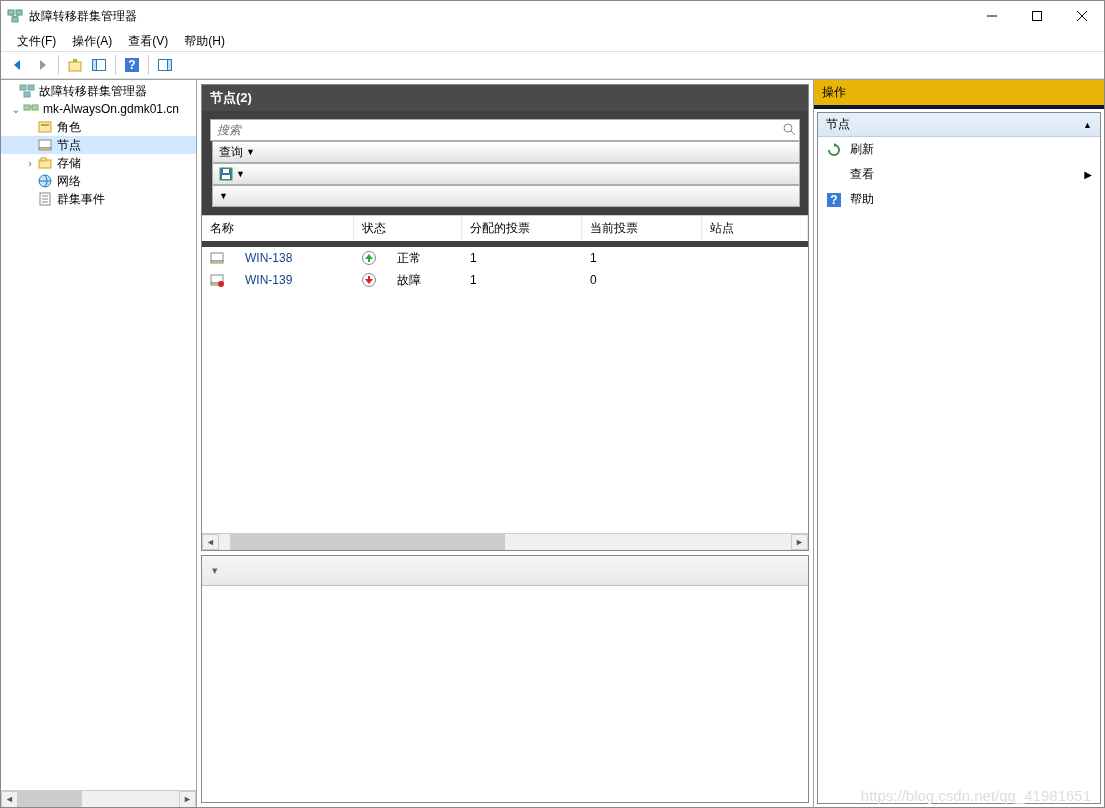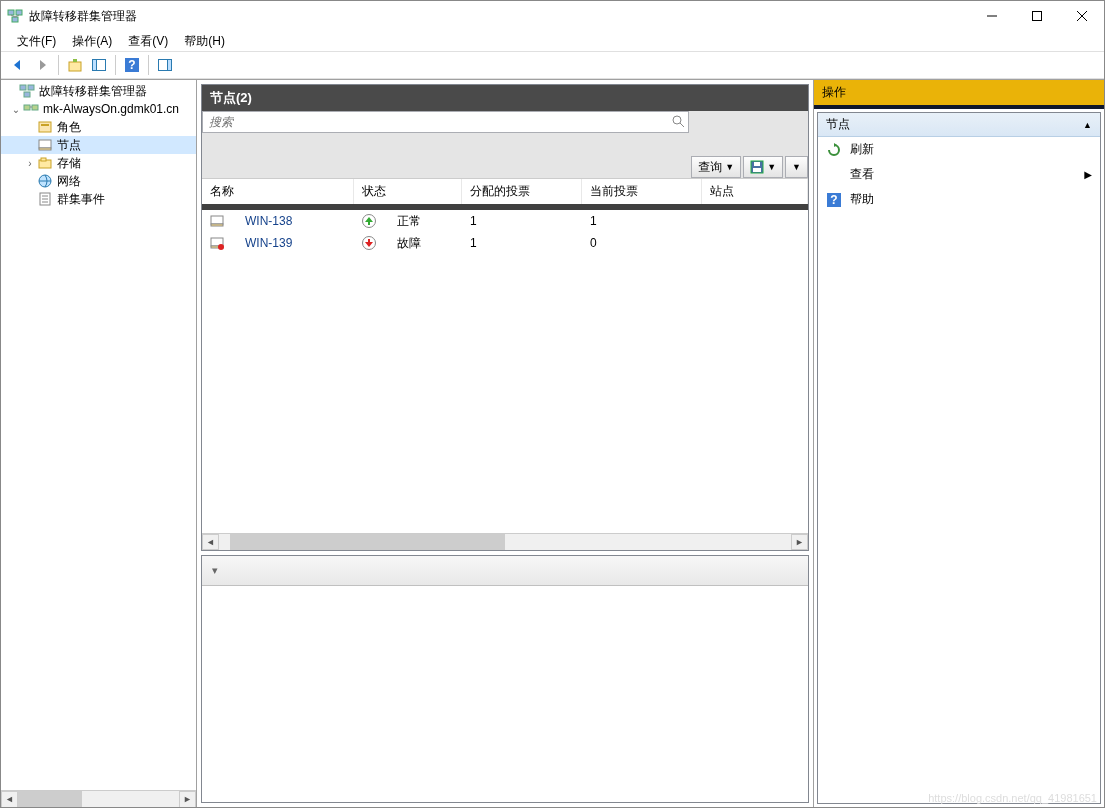--- a/index.html
+++ b/index.html
@@ -34,23 +34,23 @@
 .tree-row.selected { background: #d1e8ff; }
 .tree-hscroll { height: 17px; background: #f0f0f0; border-top: 1px solid #ccc; display: flex; align-items: center; }
 .tree-hscroll .sbtn { width: 17px; height: 17px; background: #f0f0f0; border: 1px solid #ccc; display:flex; align-items:center; justify-content:center; font-size:9px; color:#555;}
 .tree-hscroll .track { flex:1; background:#f0f0f0; height:17px; position:relative;}
 .tree-hscroll .thumb { position:absolute; left:0; width:40%; height:100%; background:#cdcdcd;}
 
 
 .center-panel { flex: 1; display: flex; flex-direction: column; border-right: 1px solid #a0a0a0; overflow: hidden; padding: 4px; gap: 4px; }
 .center-top { flex: 0 0 auto; display:flex; flex-direction:column; min-height: 340px; height: 65%; border: 1px solid #828790; }
 .center-title { background: #4a4a4a; color: #fff; font-weight: bold; padding: 4px 8px; font-size: 13px; }
-.search-row { display: flex; align-items: stretch; background: #e5e5e5; padding: 0; border-bottom: 1px solid #ccc; }
+.search-row { display: flex; align-items: stretch; background: #404040; padding: 8px; border-bottom: 1px solid #ccc; flex-direction: column; }
 .search-input { flex: 1; border: 1px solid #abadb3; padding: 2px 6px; background: #fff; color: #666; font-style: italic; height: 22px; }
-.search-btn { border: 1px solid #abadb3; background: linear-gradient(#fdfdfd,#e4e4e4); padding: 0 6px; margin-left: 2px; height: 22px; display:flex; align-items:center; gap:3px; cursor:default;margin-top:45px; }
+.search-btn { border: 1px solid #abadb3; background: linear-gradient(#fdfdfd,#e4e4e4); padding: 0 6px; margin-left: 2px; height: 22px; display:flex; align-items:center; gap:3px; cursor:default; }
 .grid-head { display: flex; background: #fff; border-bottom: 6px solid #404040; }
 .grid-head .gh { padding: 4px 8px; border-right: 1px solid #e8e8e8; color: #000; }
 .gh.c1{width:152px;} .gh.c2{width:108px;} .gh.c3{width:120px;} .gh.c4{width:120px;} .gh.c5{flex:1;}
 .grid-body { flex:1; overflow:hidden; background:#fff; }
 .grid-row { display: flex; align-items:center; height: 22px; }
 .gc{padding:2px 8px; display:flex; align-items:center; gap:21px;}
 .gc.c1{width:152px; color:#15428b;} .gc.c2{width:108px;} .gc.c3{width:120px;} .gc.c4{width:120px;} .gc.c5{flex:1;}
 .status-dot { width: 14px; height: 14px; border-radius: 50%; display:inline-flex; align-items:center; justify-content:center; border: 1px solid #888; background:#fff; }
 .status-dot.up svg { color: #3a3; }
 .status-dot.down svg { color: #d22; }
@@ -67,21 +67,21 @@
 
 .actions-panel { width: 290px; display: flex; flex-direction: column; background: #fff; }
 .actions-title { padding: 4px 8px; font-weight: normal; border-bottom: 4px solid #0f172a; background:#eab308; }
 .actions-body { flex:1; border: 1px solid #828790; margin: 3px; }
 .actions-sub { background: linear-gradient(#e8f0f8,#d9e7f5); border-bottom: 1px solid #b8cfe5; padding: 3px 8px; display:flex; align-items:center; justify-content:space-between; }
 .actions-sub .arrow-up{ font-size:9px; color:#000;}
 .action-item { display: flex; align-items: center; padding: 4px 8px; gap: 8px; cursor: default; }
 .action-item .ic { width: 16px; height: 16px; flex-shrink:0; display:flex; align-items:center; justify-content:center; }
 .action-item .chev-right{ margin-left:auto; font-size:10px; color:#000;}
 
-.watermark { position: absolute; right: 8px; bottom: 4px; color: #ddd; font-size: 11px; pointer-events:none;}
+.watermark { position: absolute; right: 14px; bottom: 4px; color: #ddd; font-size: 15px; pointer-events:none;}
 
 svg { display:block; }
 </style>
 </head>
 <body>
 
 <div class="title-bar">
   <span class="app-icon">
     <svg width="16" height="16" viewBox="0 0 16 16">
         <rect x="1" y="2" width="6" height="5" fill="#99b7dd" stroke="#4a6"></rect>

